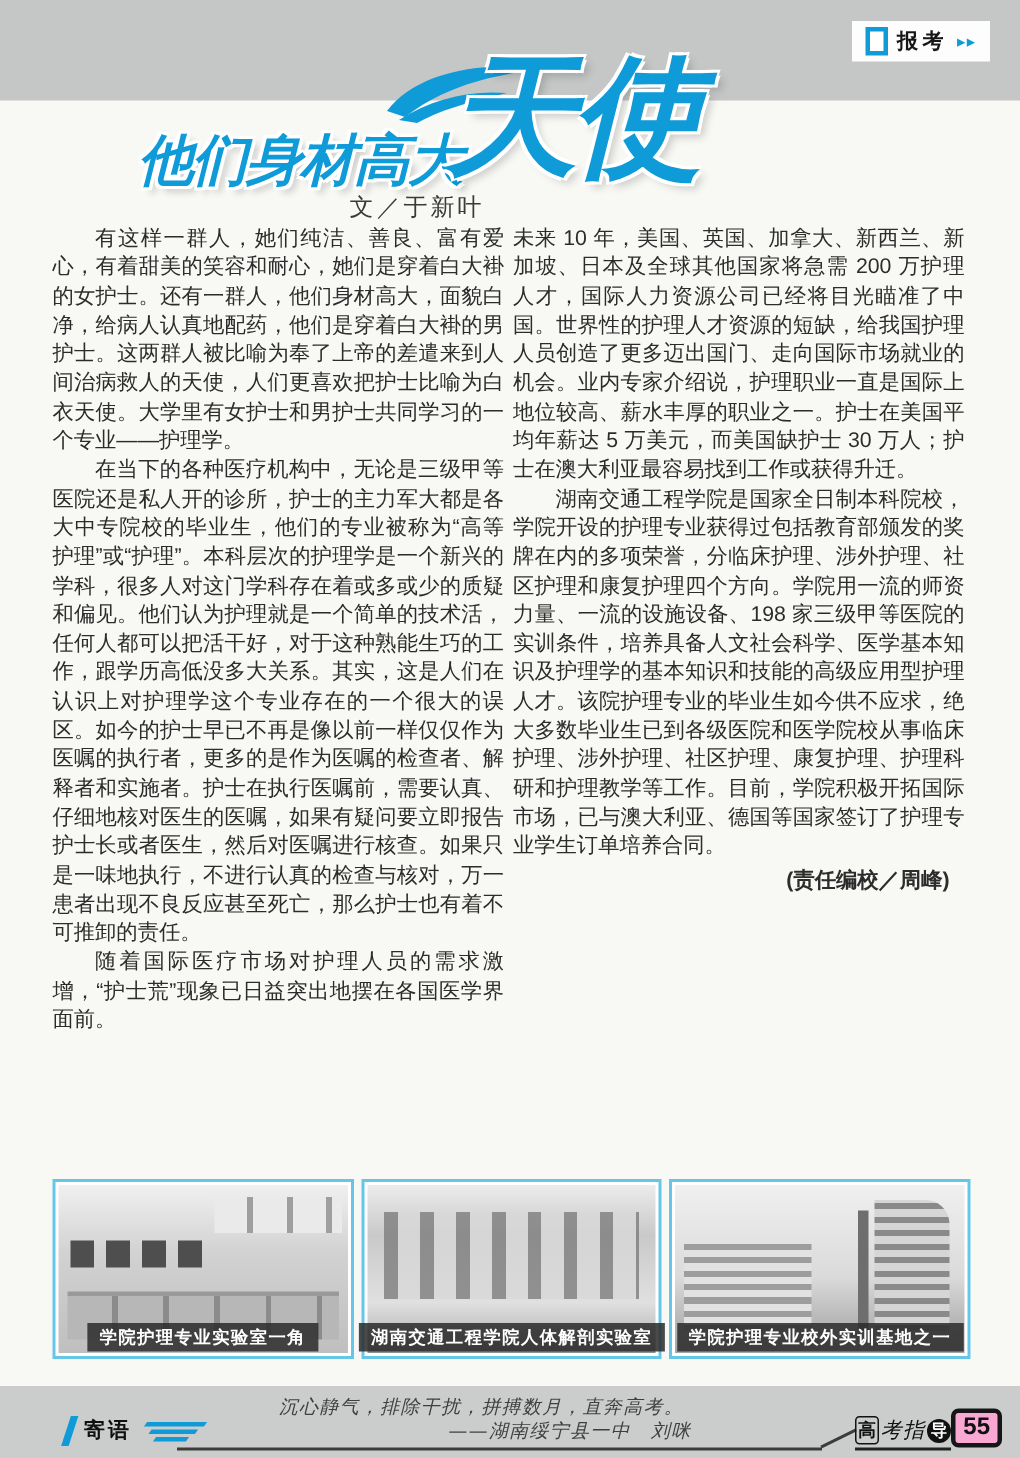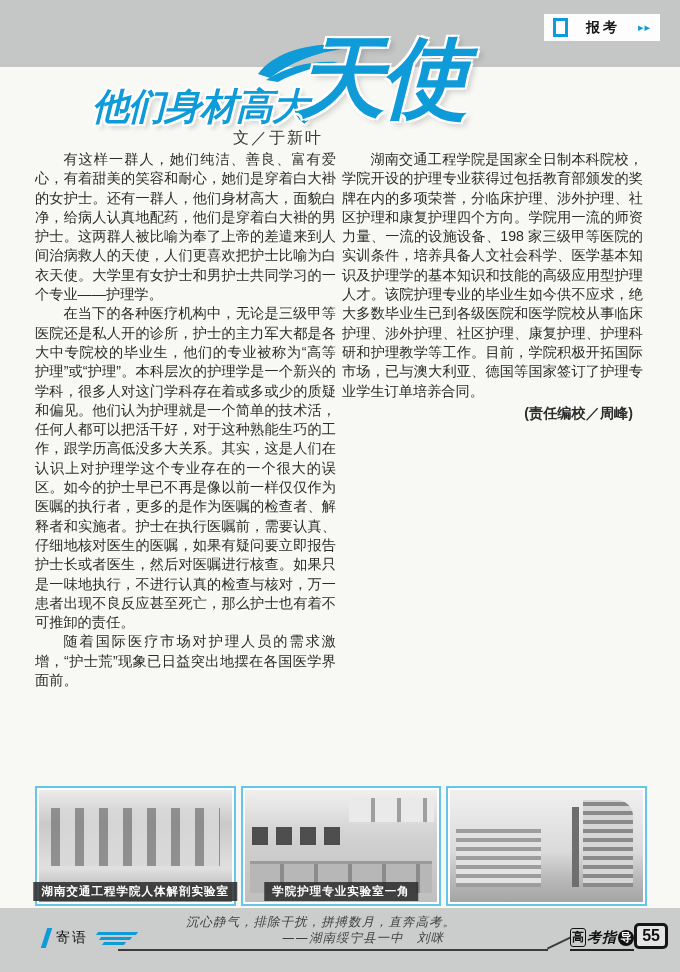--- a/index.html
+++ b/index.html
@@ -10,21 +10,21 @@
   }
   #page {
     position:relative; width:680px; height:972px;
     background:#f8f8f5; overflow:hidden;
   }
 
   
   .top-band { position:absolute; top:0; left:0; width:680px; height:67px; background:#c5c6c6; }
   .tag-box {
     position:absolute; top:14px; right:20px; background:#fdfdfd;
-    display:flex; align-items:center; gap:18px; padding:4px 9px;
+    display:flex; align-items:center; gap:6px; padding:4px 9px;
   }
   .tag-icon { width:9px; height:13px; border:3px solid #0f9ad8; background:#fff; }
   .tag-label { font-size:14px; font-weight:bold; color:#161616; letter-spacing:3px; }
   .tag-arrows { font-size:11px; color:#0f9ad8; letter-spacing:1px; }
 
   
   .title-main {
     position:absolute; left:92px; top:82px;
     font-size:37px; font-weight:bold; font-style:italic; letter-spacing:-1px;
     color:#0f9ad8;
@@ -77,51 +77,51 @@
     background:repeating-linear-gradient(0deg,#8a8a8a 0 4px,#d6d6d6 4px 9px);
     border-radius:0 16px 0 0; }
   .ph3 .sign { position:absolute; right:33%; bottom:13%; width:7px; height:72%; background:#6e6e6e; }
   .caption {
     position:absolute; left:50%; transform:translateX(-50%); bottom:3px;
     background:rgba(42,42,42,.85); color:#ffffff; font-size:11.5px; font-weight:bold;
     letter-spacing:1px; padding:2px 8px; white-space:nowrap;
   }
 
   
-  .bottom-band { position:absolute; left:0; bottom:0; width:680px; height:64px; background:#cbcccc; }
+  .bottom-band { position:absolute; left:0; bottom:0; width:680px; height:48px; background:#cbcccc; }
   .quote {
     position:absolute; top:6px; left:186px;
     font-family:"DejaVu Serif", serif; font-style:italic;
     font-size:12.5px; color:#3f3f3f; letter-spacing:1px;
   }
   .attrib {
-    position:absolute; top:22px; left:282px;
+    position:absolute; top:22px; left:299px;
     font-family:"DejaVu Serif", serif; font-style:italic;
     font-size:12.5px; color:#3f3f3f; letter-spacing:1px;
   }
   .mark { position:absolute; left:44px; top:20px; display:flex; align-items:center; }
   .mark .slash { width:5px; height:20px; background:#0f9ad8; transform:skewX(-18deg); margin-right:7px; }
-  .mark .label { font-size:14px; font-weight:normal; color:#101010; letter-spacing:2px; }
+  .mark .label { font-size:14px; font-weight:bold; color:#101010; letter-spacing:2px; }
   .stripes { margin-left:9px; display:flex; flex-direction:column; gap:2px; }
   .stripes i { display:block; height:3px; background:#0f9ad8; transform:skewX(-35deg); }
   .stripes i:nth-child(1){ width:40px; }
   .stripes i:nth-child(2){ width:31px; margin-left:3px; }
   .stripes i:nth-child(3){ width:22px; margin-left:6px; }
   .rule { position:absolute; left:118px; top:41px; width:430px; border-top:2px solid #3c3c3c; }
   .rule-angle { position:absolute; left:546px; top:34px; width:26px; border-top:2px solid #3c3c3c; transform:rotate(-26deg); }
   .brand {
     position:absolute; right:46px; top:20px; display:flex; align-items:center; gap:1px;
     border-bottom:2px solid #222; padding-bottom:2px;
   }
   .brand-cap { border:1.5px solid #111; border-radius:3px; padding:0 1px; font-size:12px; font-weight:bold; color:#111; }
-  .brand-mid { font-size:14px; font-weight:bold; font-style:italic; color:#111; letter-spacing:1px; }
+  .brand-mid { font-size:14px; font-weight:normal; font-style:italic; color:#111; letter-spacing:1px; }
   .brand-circle { background:#111; color:#fff; border-radius:50%; width:16px; height:16px;
     display:inline-flex; align-items:center; justify-content:center; font-size:11px; font-weight:bold; }
   .pagenum {
-    position:absolute; right:12px; top:15px; background:#e5e5e5; color:#111;
+    position:absolute; right:12px; top:15px; background:#f9a8d4; color:#111;
     border:3px solid #161616; border-radius:5px; font-size:16px; font-weight:bold;
     padding:1px 5px;
   }
 </style>
 </head>
 <body>
 
 <div id="page">
 
   <div class="top-band"></div>
@@ -142,47 +142,49 @@
   <div class="title-emph">天使</div>
   <div class="byline">文／于新叶</div>
 
   <div class="columns">
     <div class="col">
       <p>有这样一群人，她们纯洁、善良、富有爱心，有着甜美的笑容和耐心，她们是穿着白大褂的女护士。还有一群人，他们身材高大，面貌白净，给病人认真地配药，他们是穿着白大褂的男护士。这两群人被比喻为奉了上帝的差遣来到人间治病救人的天使，人们更喜欢把护士比喻为白衣天使。大学里有女护士和男护士共同学习的一个专业——护理学。</p>
       <p>在当下的各种医疗机构中，无论是三级甲等医院还是私人开的诊所，护士的主力军大都是各大中专院校的毕业生，他们的专业被称为“高等护理”或“护理”。本科层次的护理学是一个新兴的学科，很多人对这门学科存在着或多或少的质疑和偏见。他们认为护理就是一个简单的技术活，任何人都可以把活干好，对于这种熟能生巧的工作，跟学历高低没多大关系。其实，这是人们在认识上对护理学这个专业存在的一个很大的误区。如今的护士早已不再是像以前一样仅仅作为医嘱的执行者，更多的是作为医嘱的检查者、解释者和实施者。护士在执行医嘱前，需要认真、仔细地核对医生的医嘱，如果有疑问要立即报告护士长或者医生，然后对医嘱进行核查。如果只是一味地执行，不进行认真的检查与核对，万一患者出现不良反应甚至死亡，那么护士也有着不可推卸的责任。</p>
       <p>随着国际医疗市场对护理人员的需求激增，“护士荒”现象已日益突出地摆在各国医学界面前。</p>
     </div>
     <div class="col">
+      <p class="no-indent">未来 10 年，美国、英国、加拿大、新西兰、新加坡、日本及全球其他国家将急需 200 万护理人才，国际人力资源公司已经将目光瞄准了中国。世界性的护理人才资源的短缺，给我国护理人员创造了更多迈出国门、走向国际市场就业的机会。业内专家介绍说，护理职业一直是国际上地位较高、薪水丰厚的职业之一。护士在美国平均年薪达 5 万美元，而美国缺护士 30 万人；护士在澳大利亚最容易找到工作或获得升迁。</p>
       <p>湖南交通工程学院是国家全日制本科院校，学院开设的护理专业获得过包括教育部颁发的奖牌在内的多项荣誉，分临床护理、涉外护理、社区护理和康复护理四个方向。学院用一流的师资力量、一流的设施设备、198 家三级甲等医院的实训条件，培养具备人文社会科学、医学基本知识及护理学的基本知识和技能的高级应用型护理人才。该院护理专业的毕业生如今供不应求，绝大多数毕业生已到各级医院和医学院校从事临床护理、涉外护理、社区护理、康复护理、护理科研和护理教学等工作。目前，学院积极开拓国际市场，已与澳大利亚、德国等国家签订了护理专业学生订单培养合同。</p>
       <div class="editor-note">(责任编校／周峰)</div>
     </div>
   </div>
 
   <div class="photos">
-    <div class="photo">
-      <div class="ph-img ph1">
-        <div class="cabinets"></div>
-        <div class="floor"></div>
-      </div>
-      <div class="caption">湖南交通工程学院人体解剖实验室</div>
-    </div>
     <div class="photo">
       <div class="ph-img ph2">
         <div class="window"></div>
         <div class="monitors"></div>
         <div class="desk"></div>
       </div>
       <div class="caption">学院护理专业实验室一角</div>
     </div>
     <div class="photo">
+      <div class="ph-img ph1">
+        <div class="cabinets"></div>
+        <div class="floor"></div>
+      </div>
+      <div class="caption">湖南交通工程学院人体解剖实验室</div>
+    </div>
+    <div class="photo">
       <div class="ph-img ph3">
         <div class="bldg-left"></div>
         <div class="sign"></div>
         <div class="bldg-right"></div>
       </div>
+      <div class="caption">学院护理专业校外实训基地之一</div>
     </div>
   </div>
 
   <div class="bottom-band">
     <div class="quote">沉心静气，排除干扰，拼搏数月，直奔高考。</div>
     <div class="attrib">——湖南绥宁县一中　刘咪</div>
     <div class="mark">
       <span class="slash"></span>
       <span class="label">寄语</span>
       <span class="stripes">

